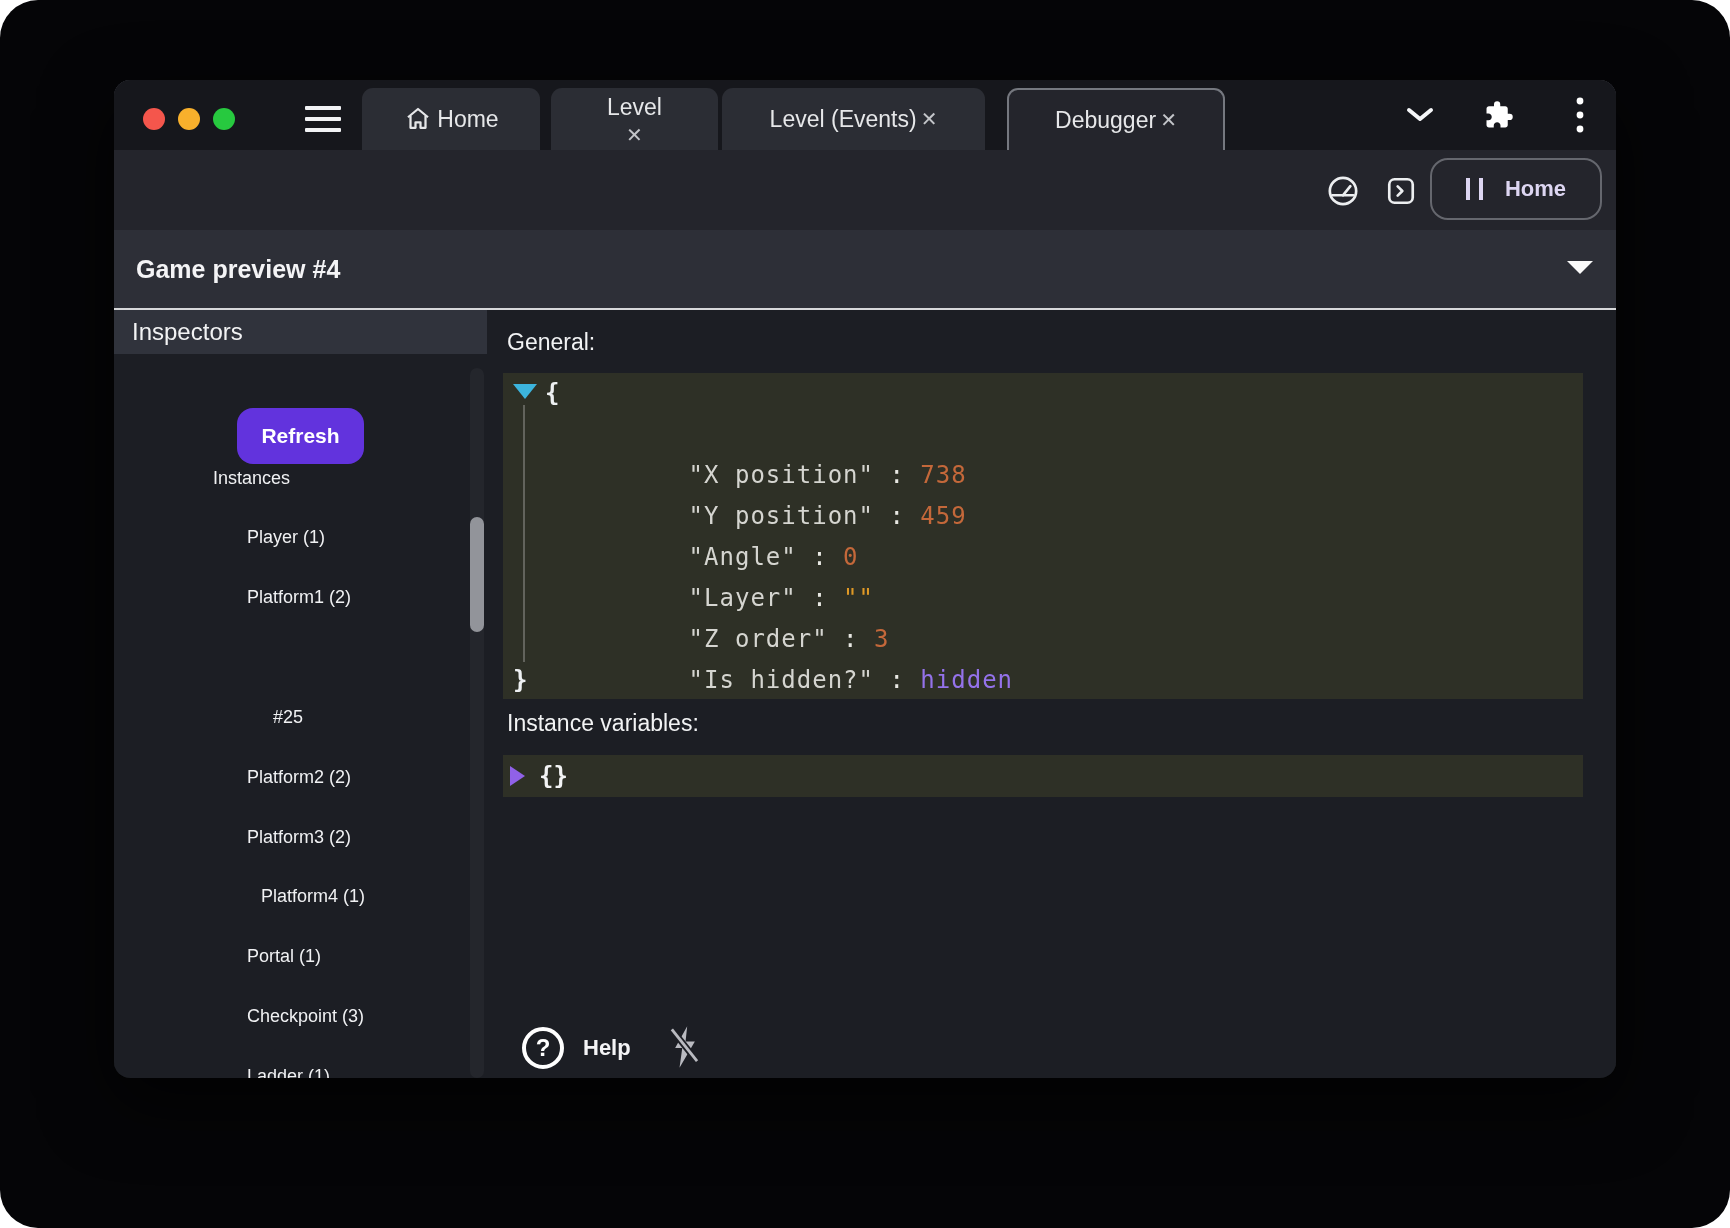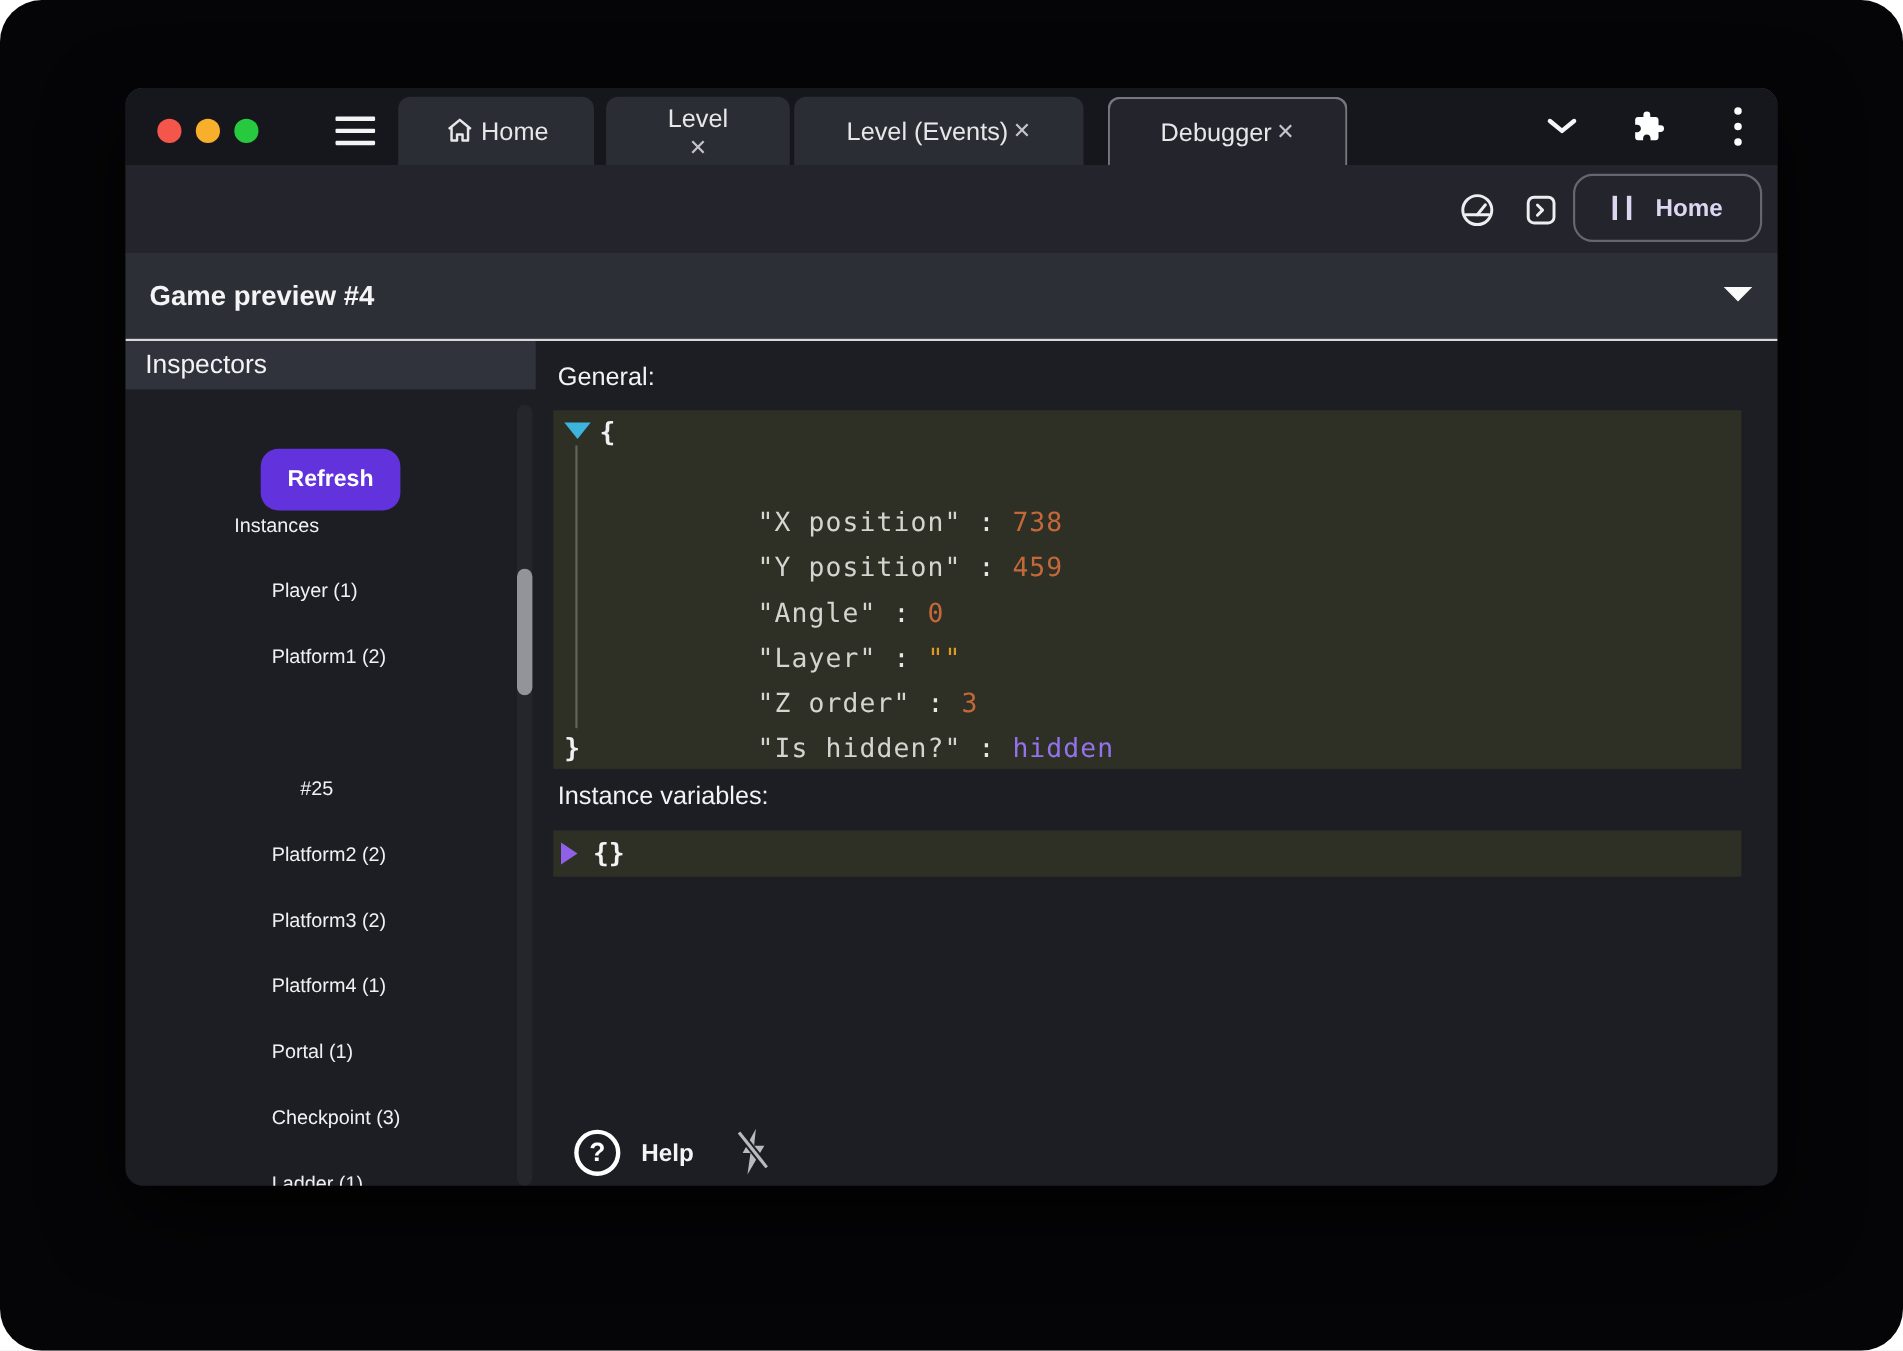--- a/index.html
+++ b/index.html
@@ -159,21 +159,21 @@
       <span>Inspectors</span>
     </div>
     <button class="refresh">Refresh</button>
 
     <div class="side-item" style="left:99px;top:369px;">Instances</div>
     <div class="side-item" style="left:133px;top:428px;">Player (1)</div>
     <div class="side-item" style="left:133px;top:488px;">Platform1 (2)</div>
     <div class="side-item" style="left:159px;top:608px;">#25</div>
     <div class="side-item" style="left:133px;top:668px;">Platform2 (2)</div>
     <div class="side-item" style="left:133px;top:728px;">Platform3 (2)</div>
-    <div class="side-item" style="left:133px;top:787px;">Platform4 (1)</div>
+    <div class="side-item" style="left:147px;top:787px;">Platform4 (1)</div>
     <div class="side-item" style="left:133px;top:847px;">Portal (1)</div>
     <div class="side-item" style="left:133px;top:907px;">Checkpoint (3)</div>
     <div class="side-item" style="left:133px;top:967px;">Ladder (1)</div>
 
     <div class="scroll-track"></div>
     <div class="scroll-thumb"></div>
 
     <div class="sec-label" style="left:393px;top:249px;">General:</div>
 
     <div class="json-panel">

